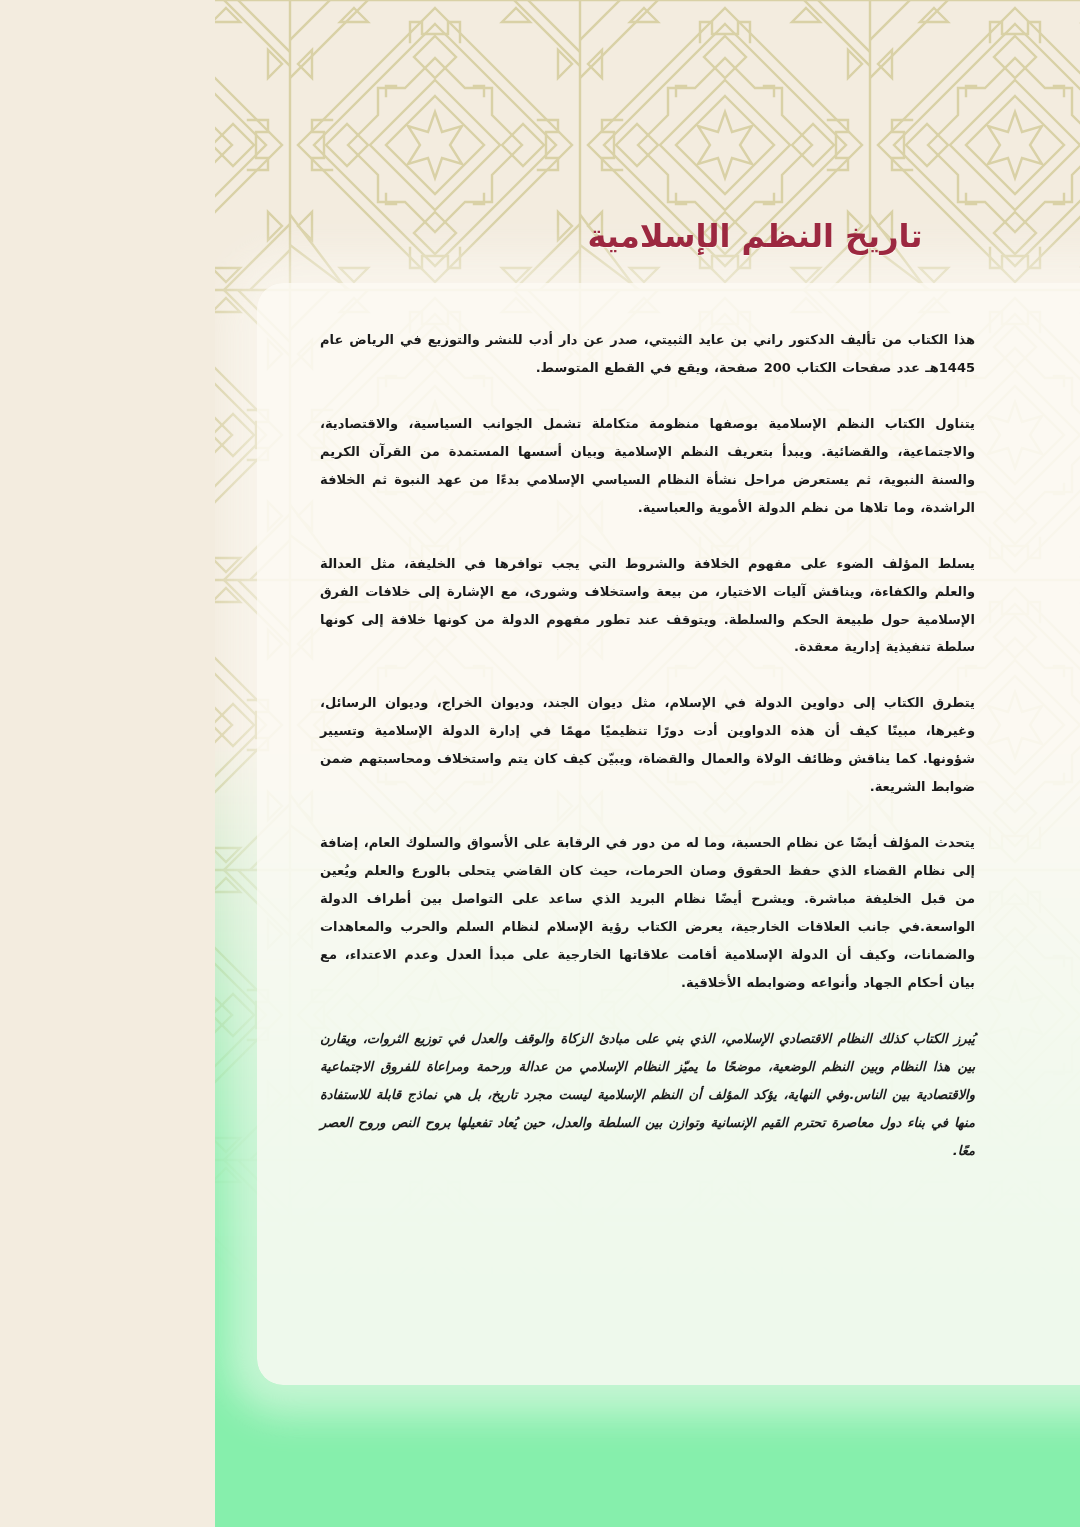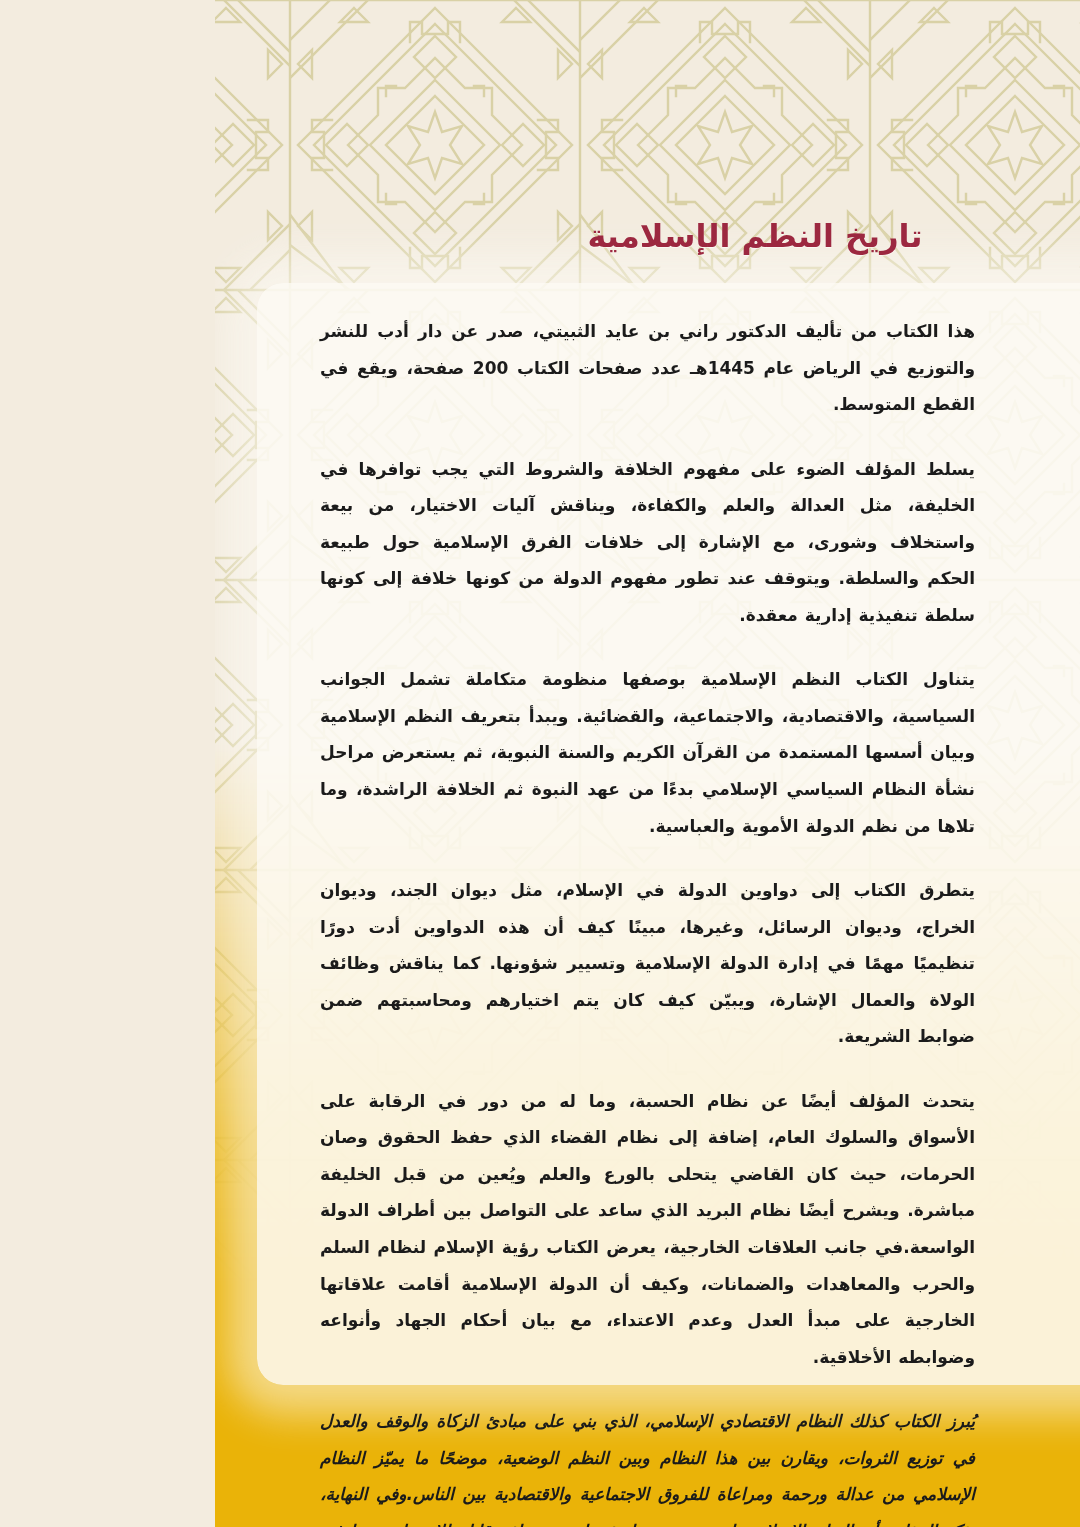--- a/index.html
+++ b/index.html
@@ -14,21 +14,21 @@
     overflow: hidden;
     background: #f3ecdf;
     font-family: "DejaVu Sans", "Liberation Sans", sans-serif;
   }
 
   
   .page {
     position: relative;
     width: 865px;
     height: 1527px;
-    background: #eab308;
+    background: #86efac;
     overflow: hidden;
   }
 
   
   .pattern-band {
     position: absolute;
     inset: 0 0 auto 0;
     height: 1400px;
     opacity: 1;
     pointer-events: none;
@@ -83,22 +83,22 @@
   
   .body-wrap {
     position: absolute;
     top: 310px;
     right: 105px;
     left: 105px;
     z-index: 4;
   }
 
   .para {
-    margin: 3px 0 28px 0;
-    font-size: 17px;
+    margin: 16px 0 28px 0;
+    font-size: 13px;
     line-height: 2.15;
     color: #1b1b1b;
     text-align: justify;
     text-align-last: right;
     font-weight: 700;
     font-family: "DejaVu Sans", "Liberation Sans", sans-serif;
     word-spacing: 1px;
   }
 
   .para:last-child {
@@ -171,20 +171,20 @@
       <rect x="0" y="0" width="1080" height="1400" fill="url(#islamicTile)"></rect>
     </svg>
   </div>
 
   <div class="content-card"></div>
 
   <h1 class="doc-title">تاريخ النظم الإسلامية</h1>
 
   <div class="body-wrap">
     <p class="para">هذا الكتاب من تأليف الدكتور راني بن عايد الثبيتي، صدر عن دار أدب للنشر والتوزيع في الرياض عام 1445هـ عدد صفحات الكتاب 200 صفحة، ويقع في القطع المتوسط.</p>
+    <p class="para">يتناول الكتاب النظم الإسلامية بوصفها منظومة متكاملة تشمل الجوانب السياسية، والاقتصادية، والاجتماعية، والقضائية. ويبدأ بتعريف النظم الإسلامية وبيان أسسها المستمدة من القرآن الكريم والسنة النبوية، ثم يستعرض مراحل نشأة النظام السياسي الإسلامي بدءًا من عهد النبوة ثم الخلافة الراشدة، وما تلاها من نظم الدولة الأموية والعباسية.</p>
     <p class="para">يسلط المؤلف الضوء على مفهوم الخلافة والشروط التي يجب توافرها في الخليفة، مثل العدالة والعلم والكفاءة، ويناقش آليات الاختيار، من بيعة واستخلاف وشورى، مع الإشارة إلى خلافات الفرق الإسلامية حول طبيعة الحكم والسلطة. ويتوقف عند تطور مفهوم الدولة من كونها خلافة إلى كونها سلطة تنفيذية إدارية معقدة.</p>
-    <p class="para">يتناول الكتاب النظم الإسلامية بوصفها منظومة متكاملة تشمل الجوانب السياسية، والاقتصادية، والاجتماعية، والقضائية. ويبدأ بتعريف النظم الإسلامية وبيان أسسها المستمدة من القرآن الكريم والسنة النبوية، ثم يستعرض مراحل نشأة النظام السياسي الإسلامي بدءًا من عهد النبوة ثم الخلافة الراشدة، وما تلاها من نظم الدولة الأموية والعباسية.</p>
-    <p class="para">يتطرق الكتاب إلى دواوين الدولة في الإسلام، مثل ديوان الجند، وديوان الخراج، وديوان الرسائل، وغيرها، مبينًا كيف أن هذه الدواوين أدت دورًا تنظيميًا مهمًا في إدارة الدولة الإسلامية وتسيير شؤونها. كما يناقش وظائف الولاة والعمال الإشارة، ويبيّن كيف كان يتم اختيارهم ومحاسبتهم ضمن ضوابط الشريعة.</p>
+    <p class="para">يتطرق الكتاب إلى دواوين الدولة في الإسلام، مثل ديوان الجند، وديوان الخراج، وديوان الرسائل، وغيرها، مبينًا كيف أن هذه الدواوين أدت دورًا تنظيميًا مهمًا في إدارة الدولة الإسلامية وتسيير شؤونها. كما يناقش وظائف الولاة والعمال والقضاة، ويبيّن كيف كان يتم واستخلاف ومحاسبتهم ضمن ضوابط الشريعة.</p>
     <p class="para">يتحدث المؤلف أيضًا عن نظام الحسبة، وما له من دور في الرقابة على الأسواق والسلوك العام، إضافة إلى نظام القضاء الذي حفظ الحقوق وصان الحرمات، حيث كان القاضي يتحلى بالورع والعلم ويُعين من قبل الخليفة مباشرة. ويشرح أيضًا نظام البريد الذي ساعد على التواصل بين أطراف الدولة الواسعة.في جانب العلاقات الخارجية، يعرض الكتاب رؤية الإسلام لنظام السلم والحرب والمعاهدات والضمانات، وكيف أن الدولة الإسلامية أقامت علاقاتها الخارجية على مبدأ العدل وعدم الاعتداء، مع بيان أحكام الجهاد وأنواعه وضوابطه الأخلاقية.</p>
     <p class="para">يُبرز الكتاب كذلك النظام الاقتصادي الإسلامي، الذي بني على مبادئ الزكاة والوقف والعدل في توزيع الثروات، ويقارن بين هذا النظام وبين النظم الوضعية، موضحًا ما يميّز النظام الإسلامي من عدالة ورحمة ومراعاة للفروق الاجتماعية والاقتصادية بين الناس.وفي النهاية، يؤكد المؤلف أن النظم الإسلامية ليست مجرد تاريخ، بل هي نماذج قابلة للاستفادة منها في بناء دول معاصرة تحترم القيم الإنسانية وتوازن بين السلطة والعدل، حين يُعاد تفعيلها بروح النص وروح العصر معًا.</p>
   </div>
 
 </div>
 
 </body></html>

